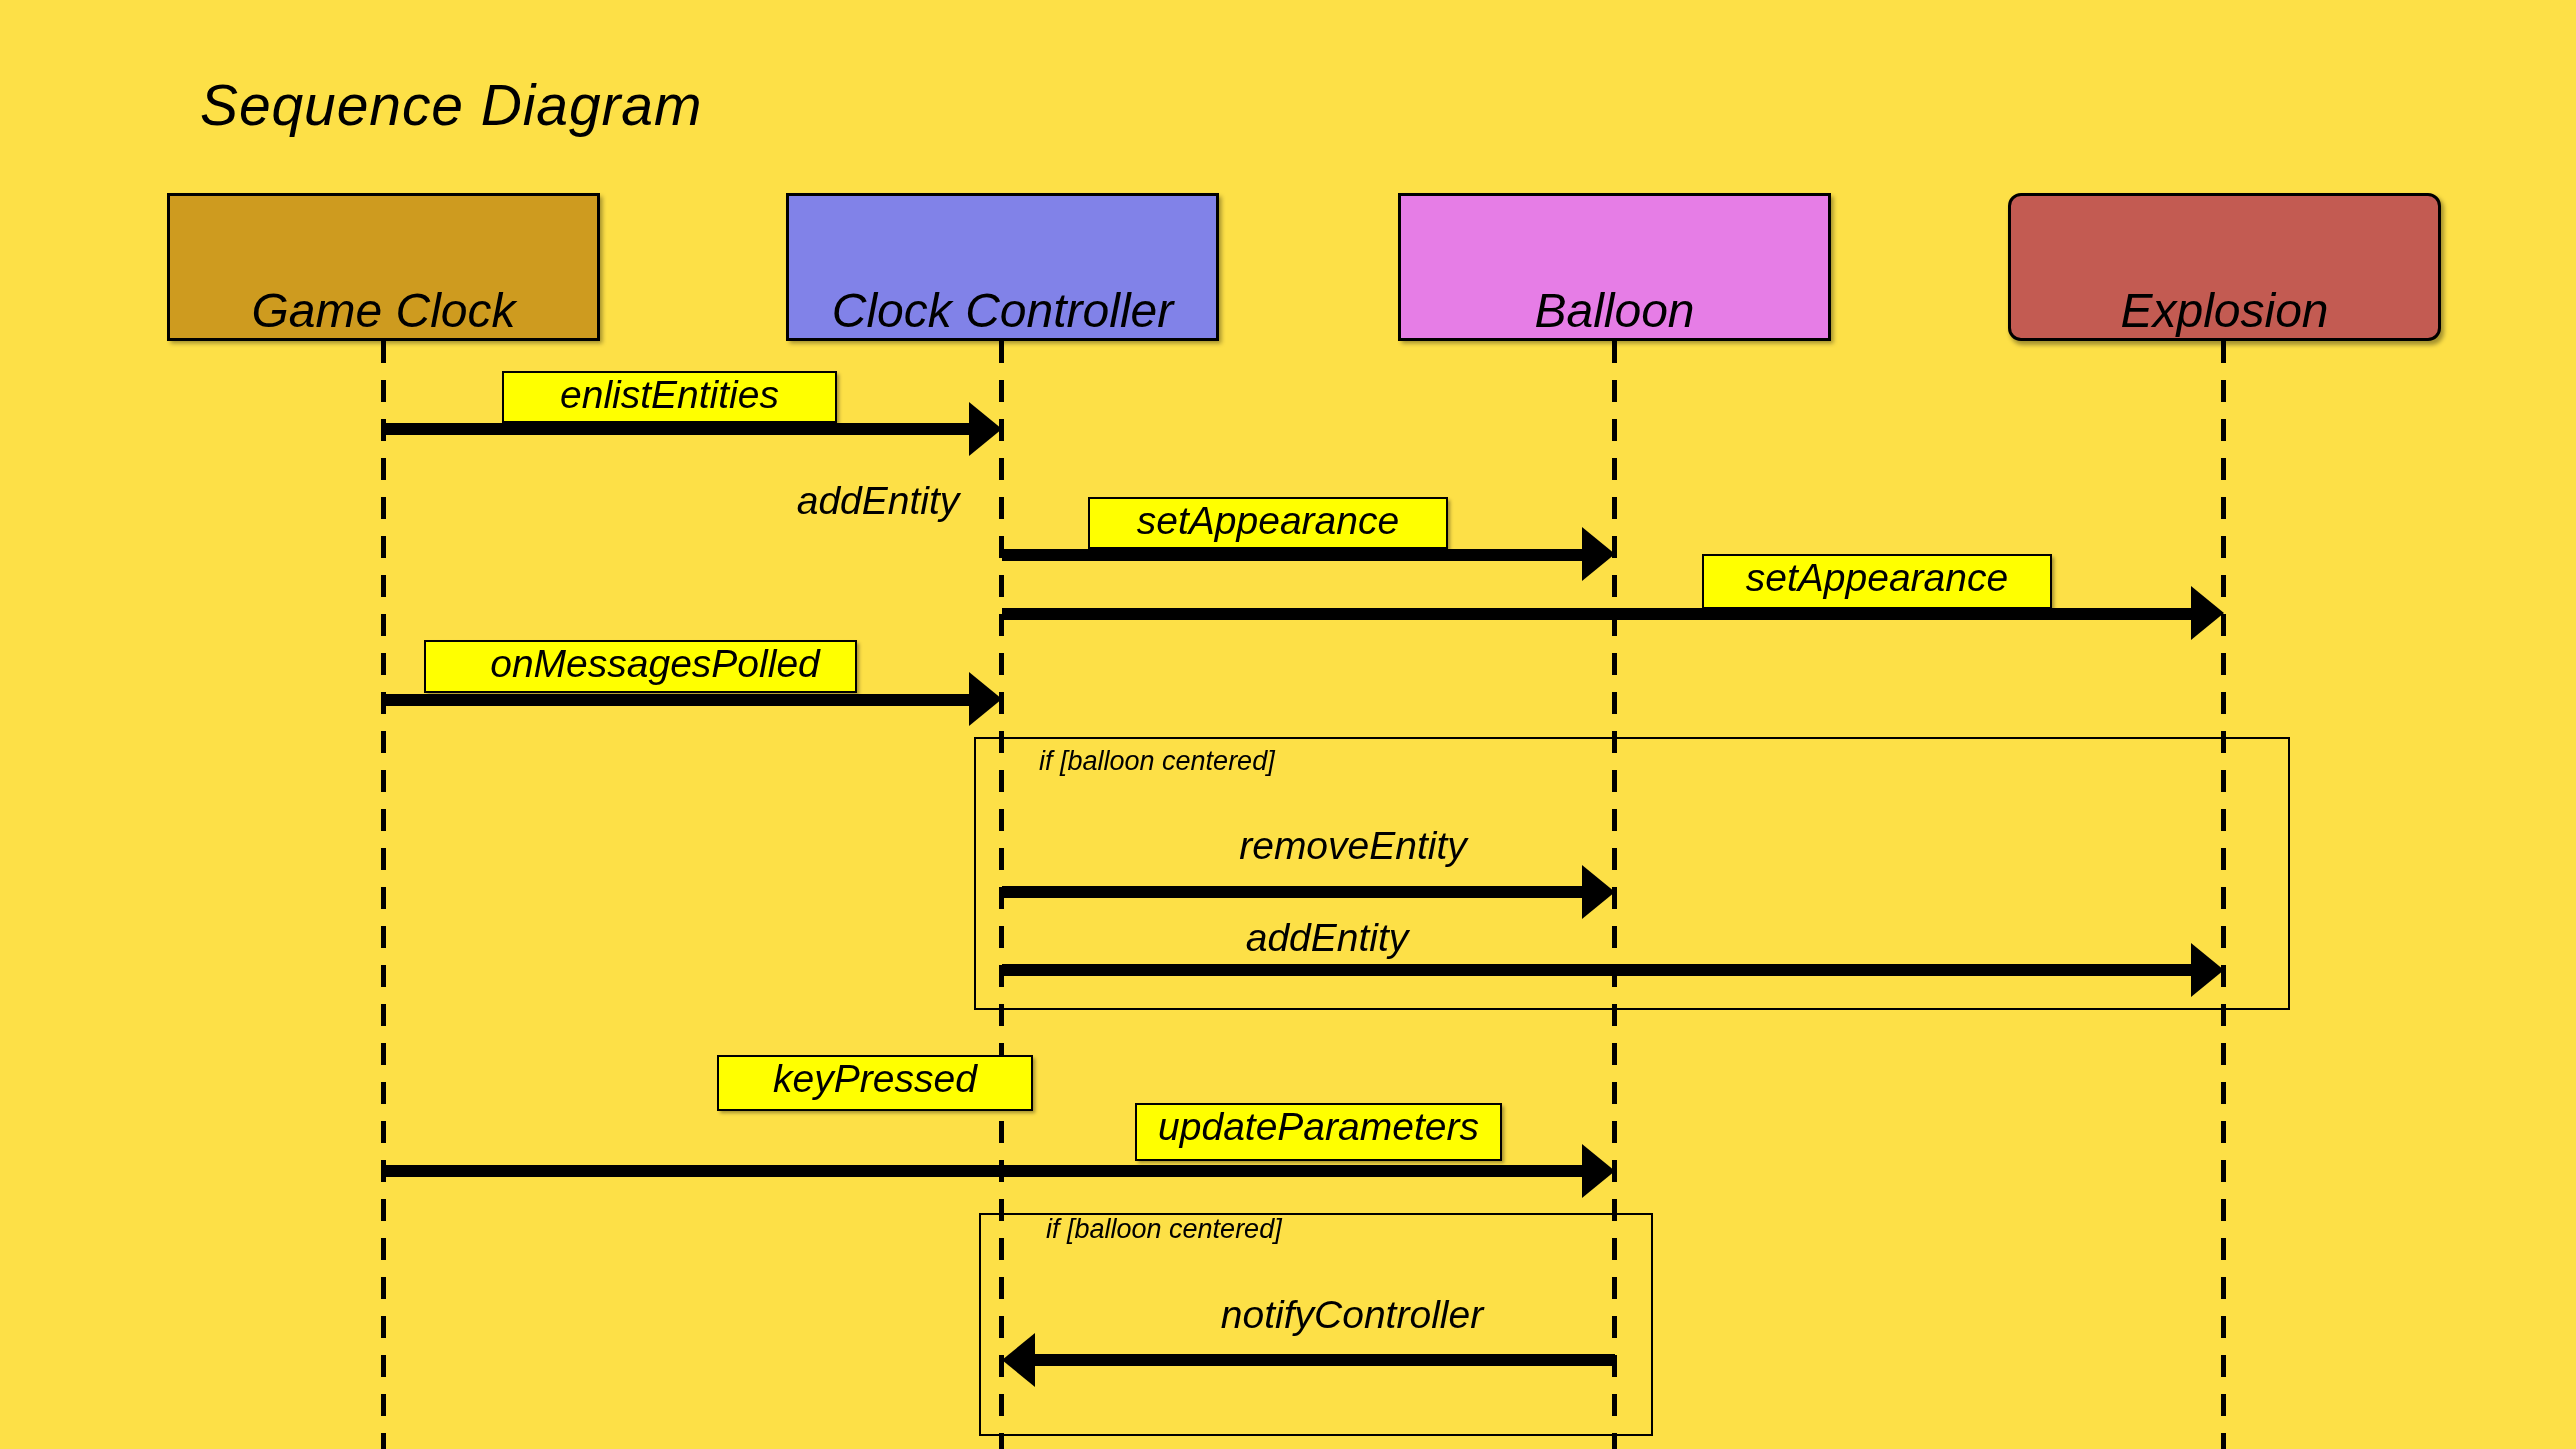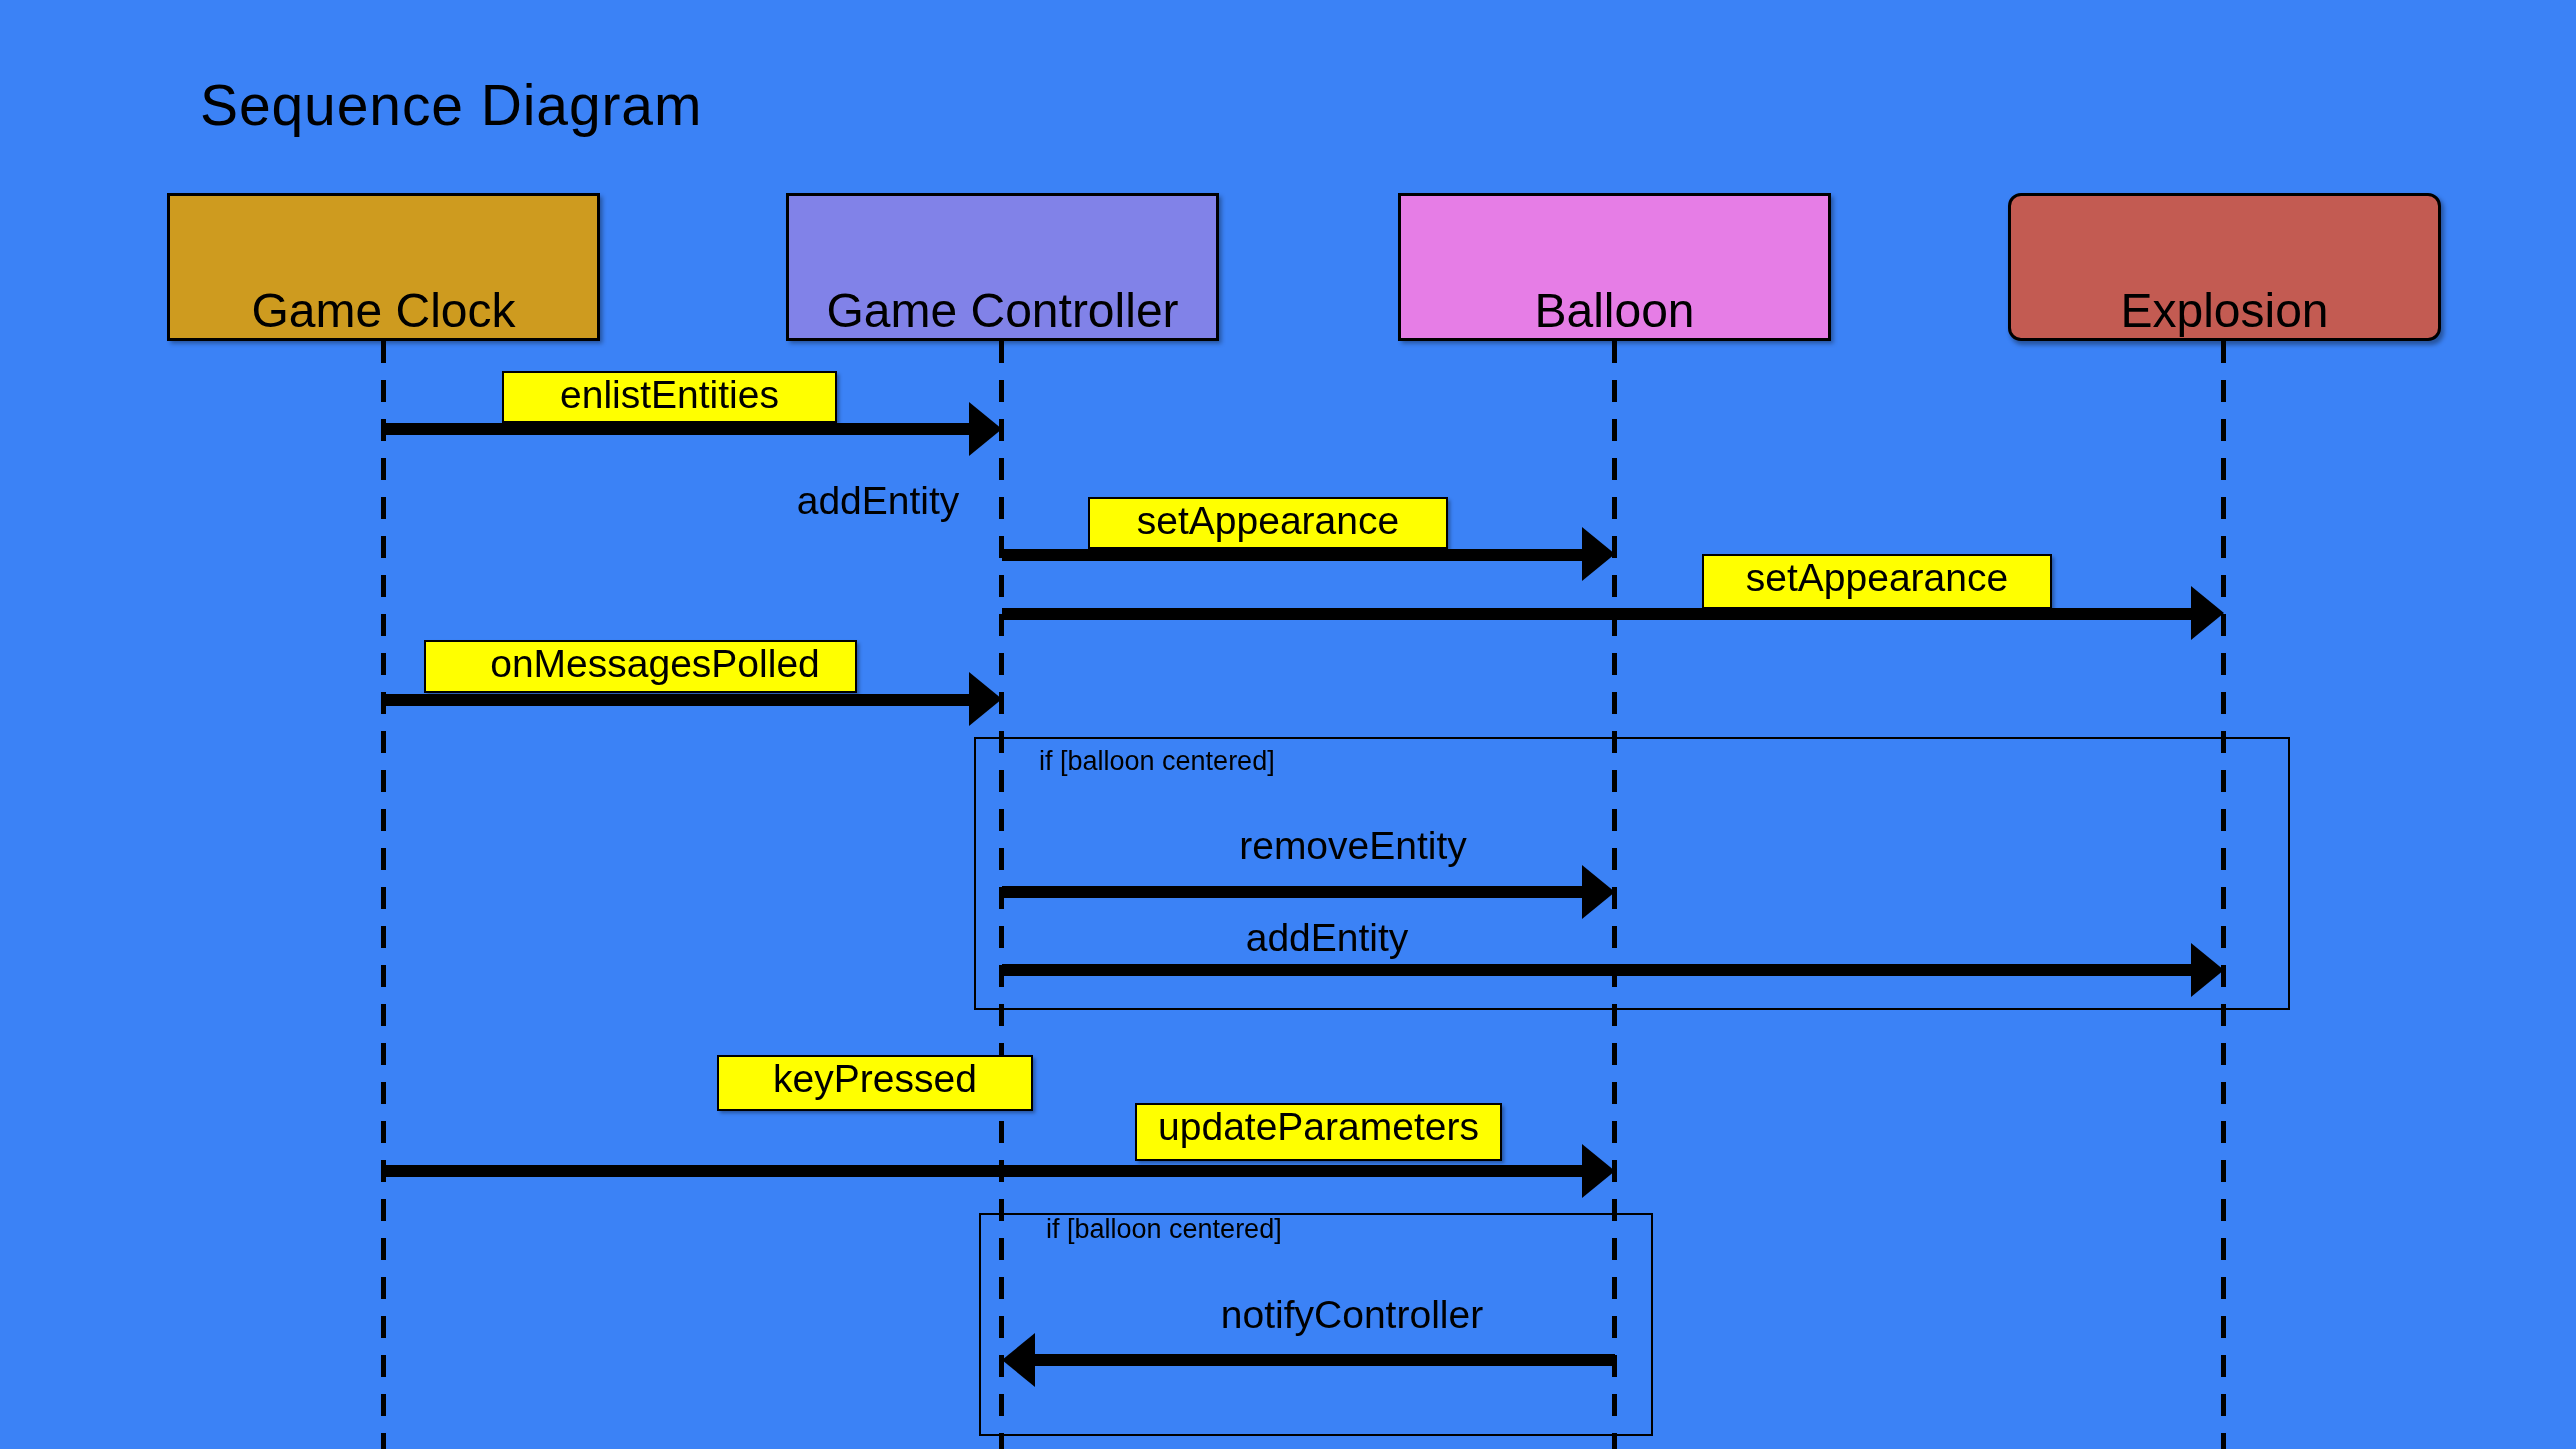--- a/index.html
+++ b/index.html
@@ -1,17 +1,17 @@
 <!DOCTYPE html>
 <html style="font-size:13.7px"><head>
 <meta charset="utf-8">
 <style>
   html,body{margin:0;padding:0;background:#ffffff;}
   body{font-family:"Liberation Sans", sans-serif;color:#000;}
-  #canvas{position:relative;width:2576px;height:1449px;background:#3b82f6;overflow:hidden;}
+  #canvas{position:relative;width:2576px;height:1449px;background:#fde047;overflow:hidden;font-style:italic;}
 
   .title{position:absolute;left:200px;top:72px;font-size:57px;letter-spacing:0.9px;z-index:5;}
 
   .lifeline{position:absolute;top:341px;height:1109px;width:5.2px;z-index:1;
     background:repeating-linear-gradient(180deg,#000 0 22px,transparent 22px 39px);}
 
   .actor{position:absolute;top:193px;width:433px;height:148px;box-sizing:border-box;
     border:3.4px solid #000;display:flex;align-items:flex-end;justify-content:center;
     font-size:48px;z-index:2;box-shadow:2.6px 3.4px 4.3px rgba(0,0,0,0.35);}
 
@@ -39,21 +39,21 @@
 
   <div class="lifeline" style="left:381px;"></div>
   <div class="lifeline" style="left:999px;"></div>
   <div class="lifeline" style="left:1612px;"></div>
   <div class="lifeline" style="left:2221px;"></div>
 
   <div class="actor" style="left: 167px; background-color: rgb(206, 155, 31);">
     <span>Game Clock</span>
   </div>
   <div class="actor" style="left: 786px; background-color: rgb(129, 130, 232);">
-    <span>Game Controller</span>
+    <span>Clock Controller</span>
   </div>
   <div class="actor" style="left: 1398px; background-color: rgb(230, 125, 230);">
     <span>Balloon</span>
   </div>
   <div class="actor" style="left: 2008px; background-color: rgb(195, 91, 82); border-radius: 13px;">
     <span>Explosion</span>
   </div>
 
   <div class="fragment" style="left:974px;top:737px;width:1312px;height:269px;"></div>
   <div class="guard" style="left:1039px;top:746px;">if [balloon centered]</div>

